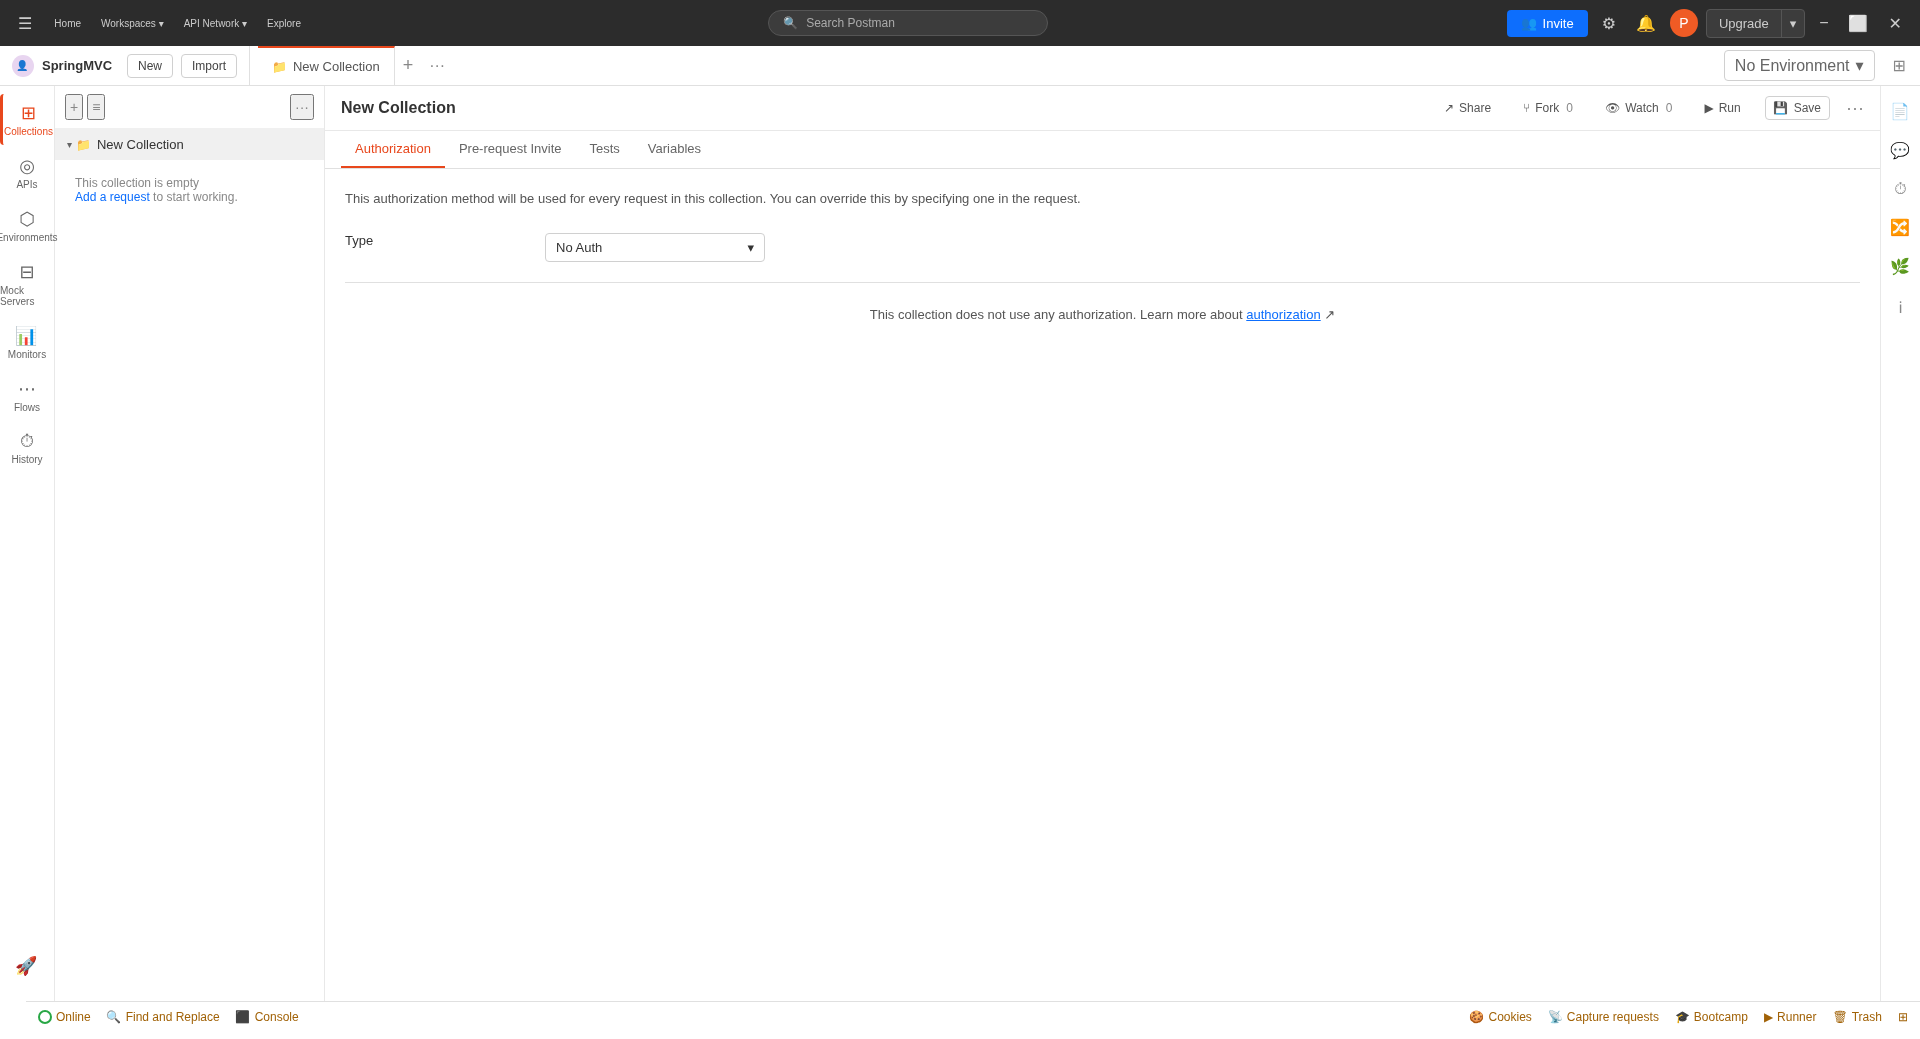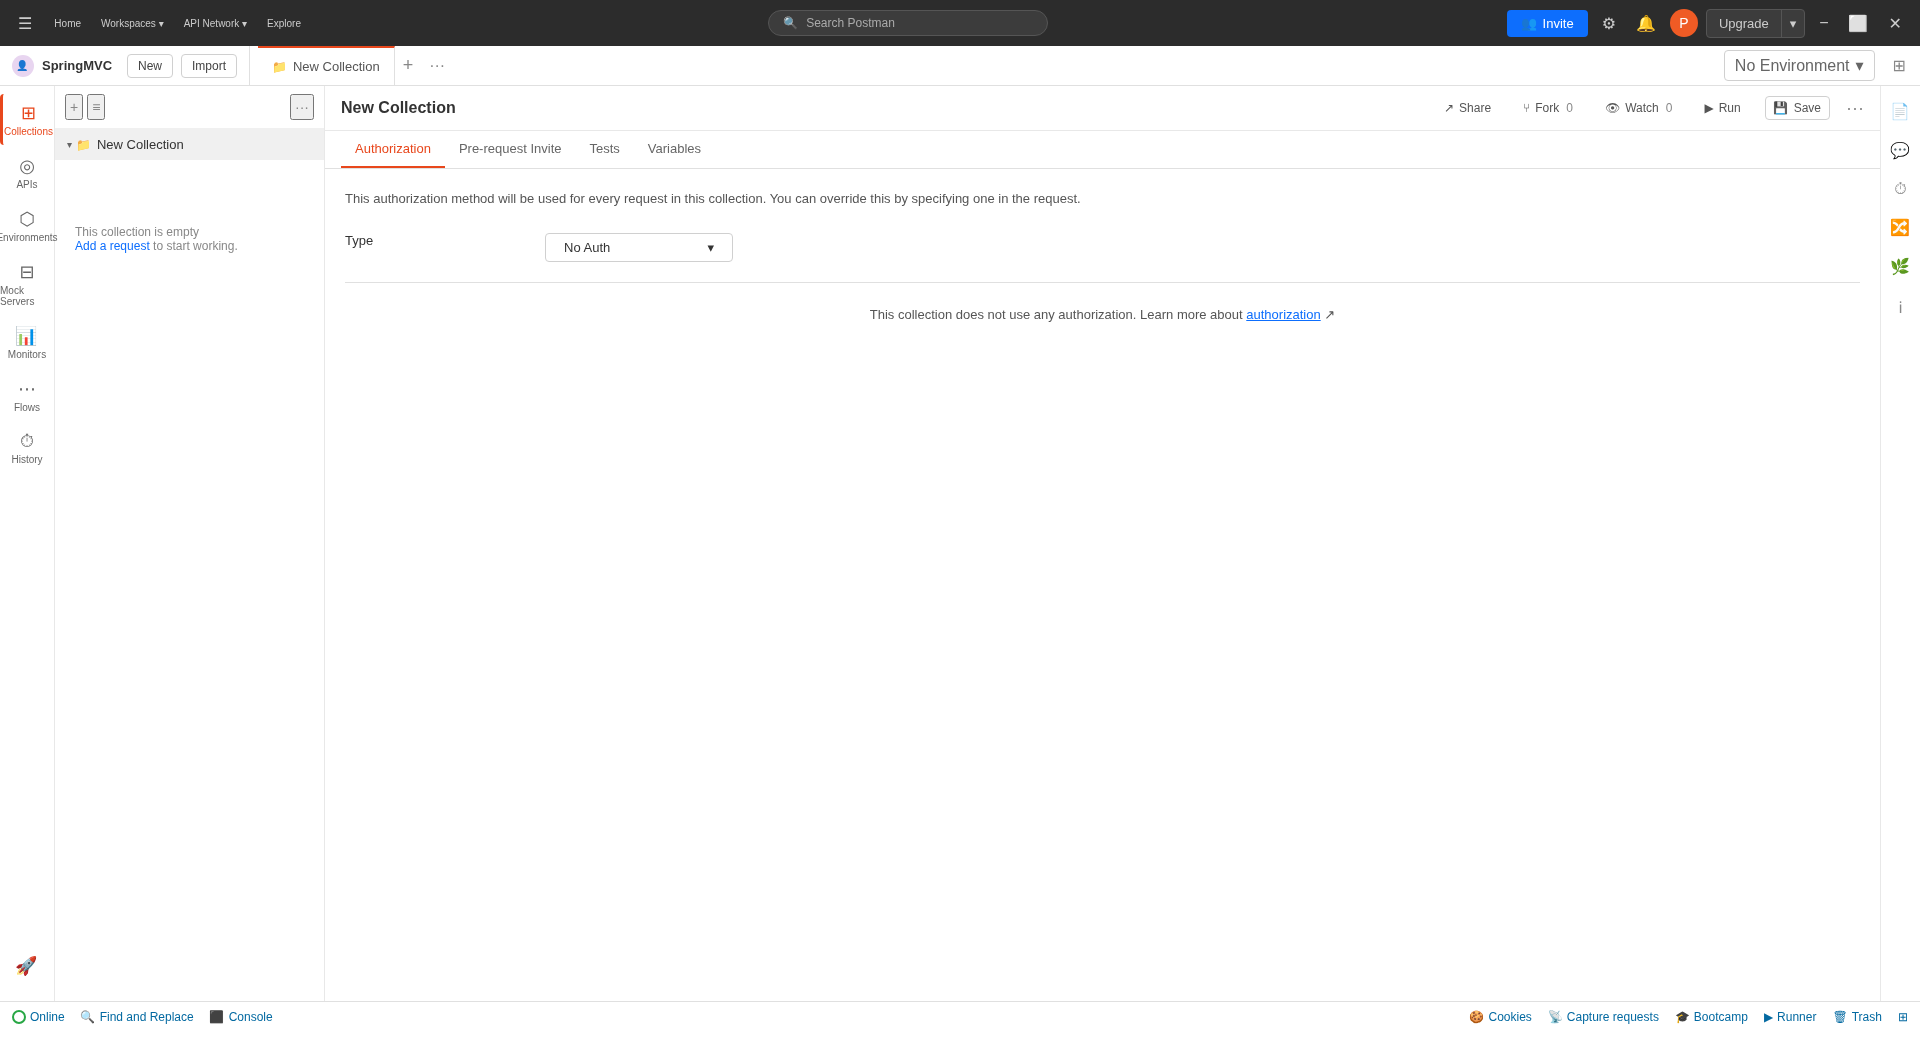--- a/index.html
+++ b/index.html
@@ -49,21 +49,21 @@
 
     
     .collections-panel { width: 270px; border-right: 1px solid #e8e8e8; display: flex; flex-direction: column; }
     .panel-header { display: flex; align-items: center; padding: 8px 10px; gap: 4px; border-bottom: 1px solid #f0f0f0; }
     .panel-header-icon { font-size: 14px; color: #888; cursor: pointer; padding: 3px; }
     .panel-header-spacer { flex: 1; }
     .collection-item { display: flex; align-items: center; padding: 8px 12px; cursor: pointer; background: #f0f0f0; }
     .collection-item .chevron { font-size: 10px; color: #666; margin-right: 4px; }
     .collection-item .col-icon { font-size: 12px; color: #888; margin-right: 6px; }
     .collection-item .col-name { font-size: 13px; color: #333; font-weight: 500; }
-    .collection-empty { padding: 28px 20px; margin-top: 37px; }
+    .collection-empty { padding: 16px 20px; }
     .collection-empty-text { font-size: 12px; color: #888; }
     .add-request-link { font-size: 12px; color: #0d6efd; cursor: pointer; text-decoration: none; }
 
     
     .content-area { flex: 1; display: flex; flex-direction: column; overflow: hidden; }
     .content-header { display: flex; align-items: center; padding: 10px 16px; border-bottom: 1px solid #e8e8e8; }
     .content-title { font-size: 16px; font-weight: 600; color: #333; flex: 1; }
     .content-actions { display: flex; align-items: center; gap: 16px; }
     .action-btn { display: flex; align-items: center; gap: 5px; background: none; border: none; font-size: 12px; color: #555; cursor: pointer; padding: 4px 8px; border-radius: 4px; }
     .action-count { color: #888; margin-left: 2px; }
@@ -73,30 +73,30 @@
     
     .content-tabs { display: flex; align-items: center; border-bottom: 1px solid #e0e0e0; padding: 0 16px; }
     .content-tab { padding: 10px 14px; font-size: 13px; color: #666; cursor: pointer; border-bottom: 2px solid transparent; }
     .content-tab.active { color: #e8471c; border-bottom-color: #e8471c; }
 
     
     .tab-content { padding: 20px 20px; flex: 1; overflow-y: auto; }
     .auth-description { font-size: 13px; color: #555; margin-bottom: 24px; line-height: 1.5; }
     .auth-type-row { display: flex; align-items: flex-start; margin-bottom: 24px; padding-bottom: 20px; border-bottom: 1px solid #e0e0e0; }
     .auth-type-label { font-size: 13px; color: #333; font-weight: 500; width: 200px; }
-    .auth-type-select { display: flex; align-items: center; justify-content: space-between; border: 1px solid #d0d0d0; border-radius: 4px; padding: 6px 18px; width: 188px; cursor: pointer; font-size: 13px; color: #333; background: #fff; }
+    .auth-type-select { display: flex; align-items: center; justify-content: space-between; border: 1px solid #d0d0d0; border-radius: 4px; padding: 6px 10px; width: 220px; cursor: pointer; font-size: 13px; color: #333; background: #fff; }
     .no-auth-msg { font-size: 13px; color: #555; text-align: center; margin-top: 20px; }
     .auth-link { color: #0d6efd; text-decoration: underline; cursor: pointer; }
 
     
     .right-sidebar { width: 40px; border-left: 1px solid #e8e8e8; display: flex; flex-direction: column; align-items: center; padding: 8px 0; gap: 4px; }
     .rs-icon-btn { background: none; border: none; font-size: 16px; color: #888; cursor: pointer; padding: 8px; border-radius: 4px; }
 
     
-    .bottombar { display: flex; align-items: center; height: 30px; background: #fff; border-top: 1px solid #e0e0e0; padding: 0 12px; gap: 16px; font-size: 12px; color: #0369a1; }
+    .bottombar { display: flex; align-items: center; height: 30px; background: #fff; border-top: 1px solid #e0e0e0; padding: 0 12px; gap: 16px; font-size: 12px; color: #a16207; margin-left: 26px; }
     .bottom-item { display: flex; align-items: center; gap: 4px; cursor: pointer; }
     .bottom-spacer { flex: 1; }
     .online-circle { width: 14px; height: 14px; border-radius: 50%; border: 2px solid #28a745; display: flex; align-items: center; justify-content: center; }
   </style>
 </head>
 <body>
 
 <div class="topbar">
   <button class="icon-btn topbar-menu-icon">☰</button>
   <div class="topbar-nav">

